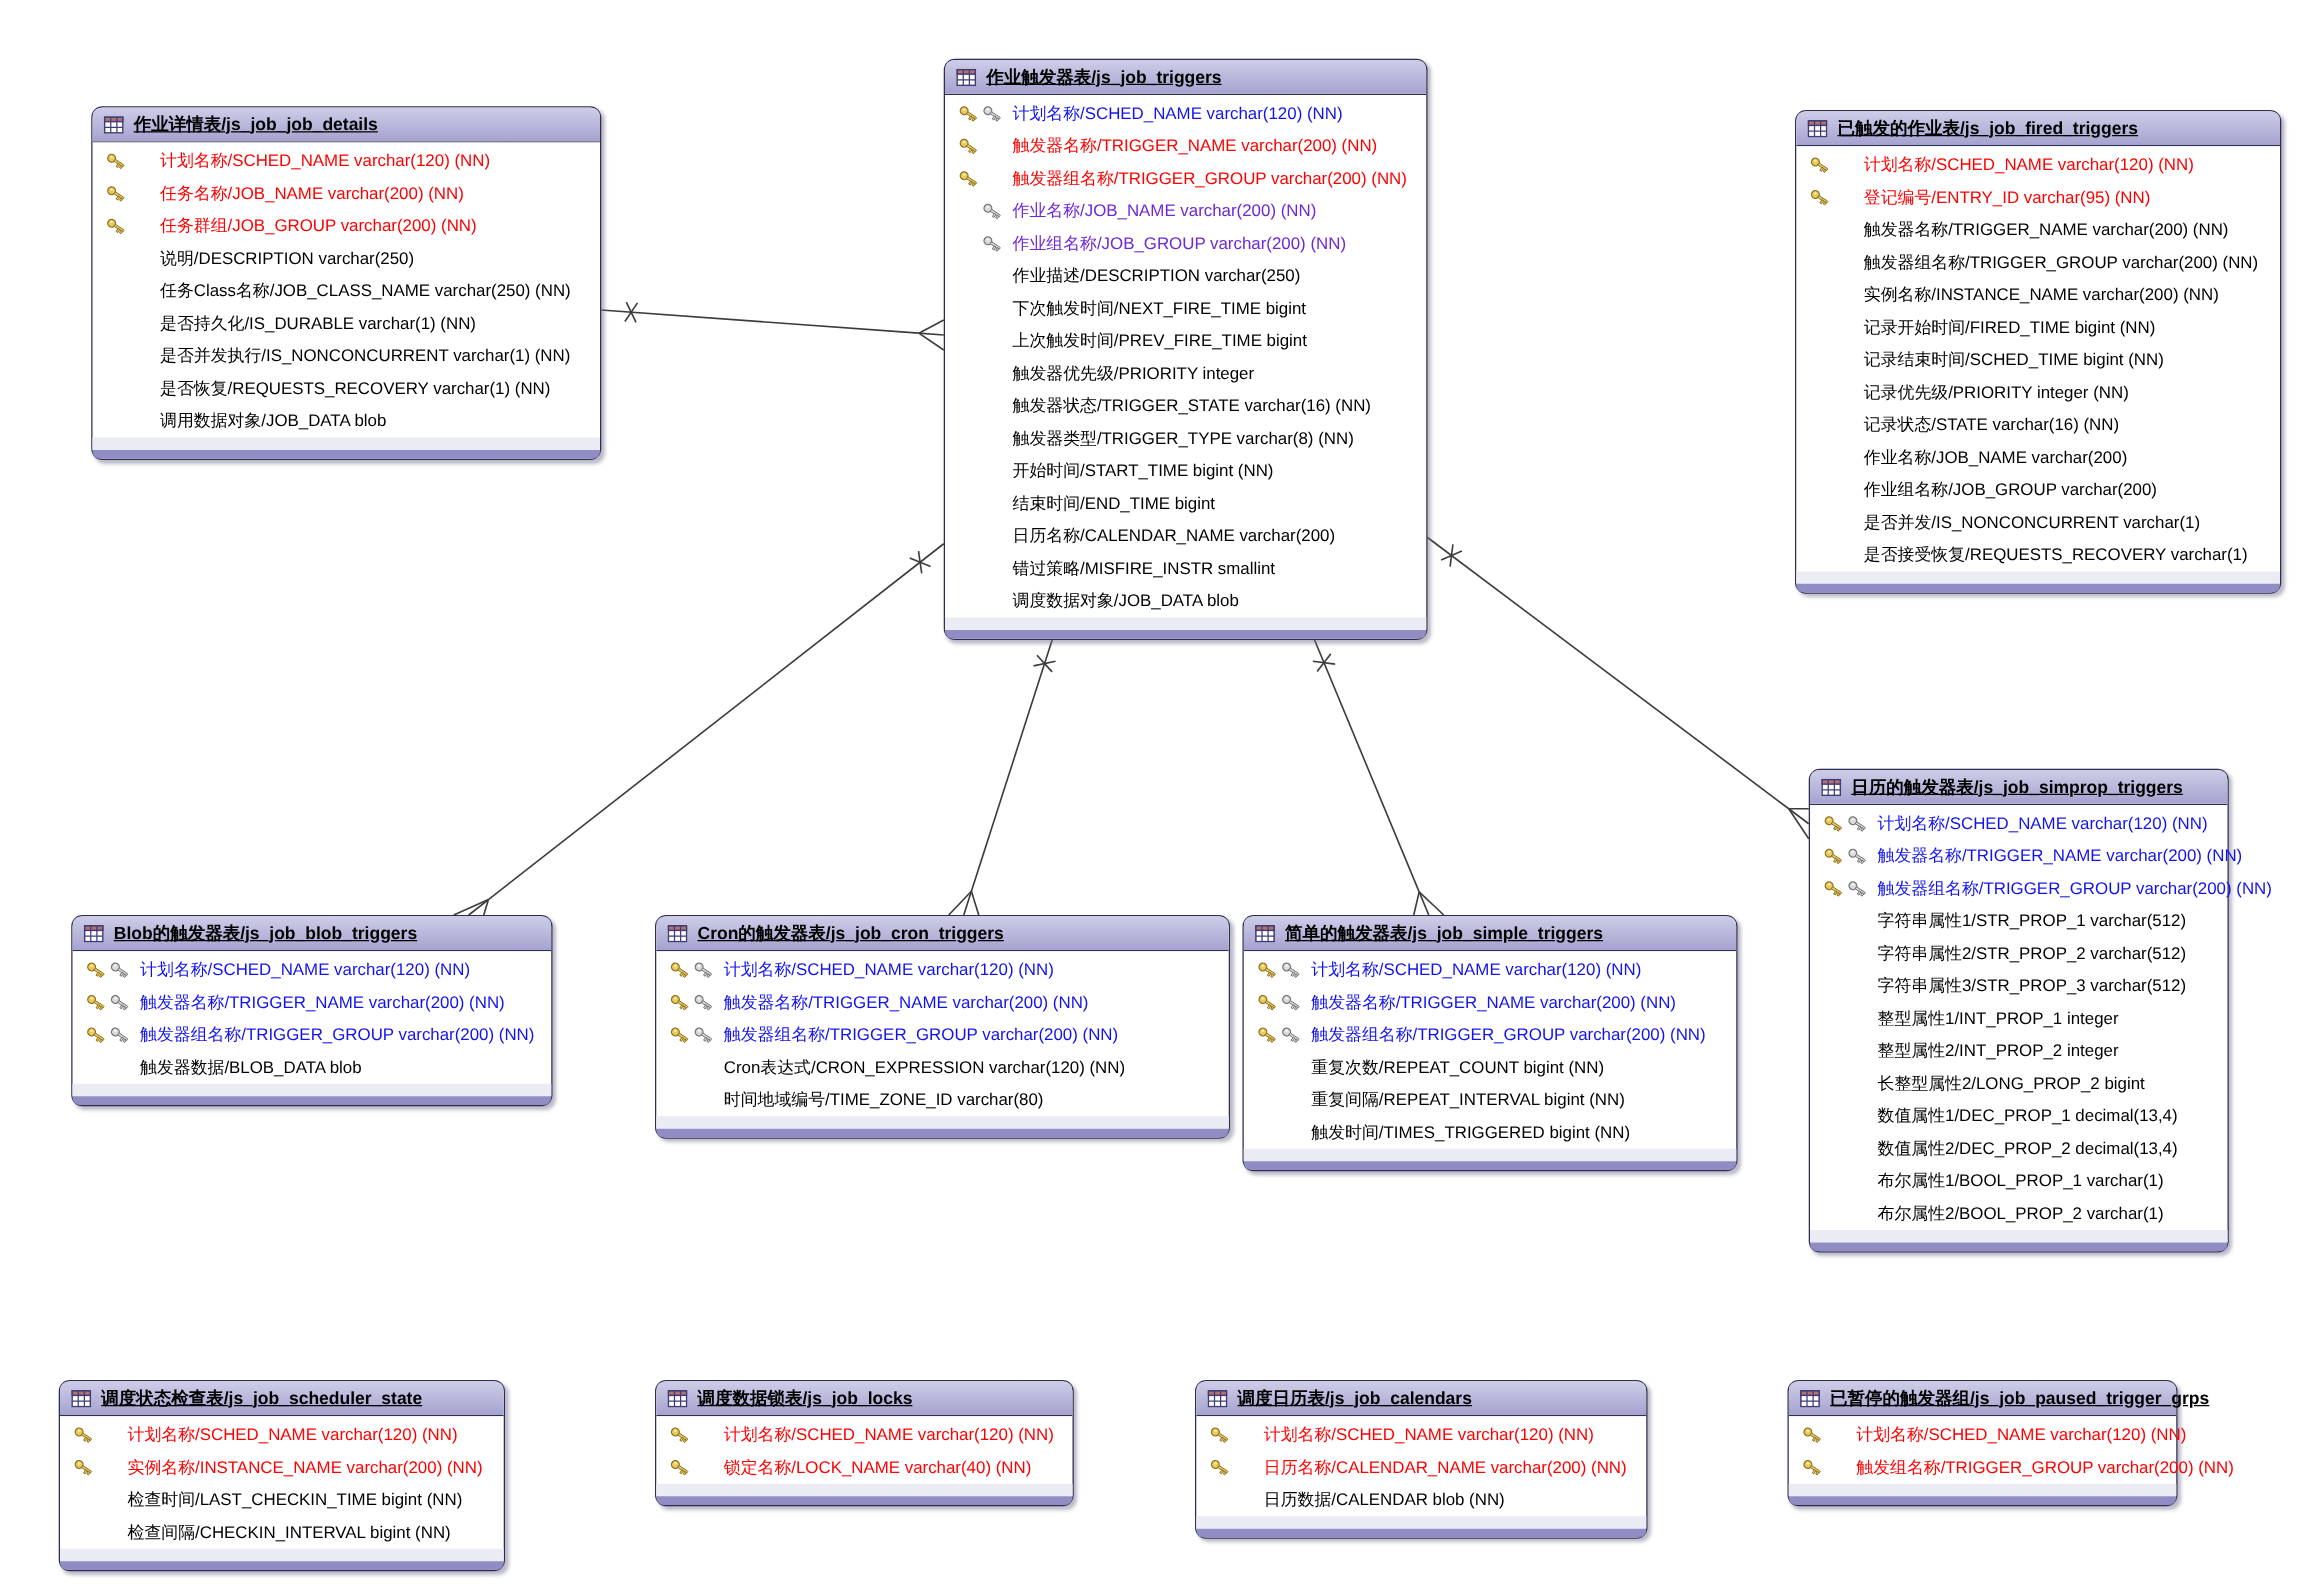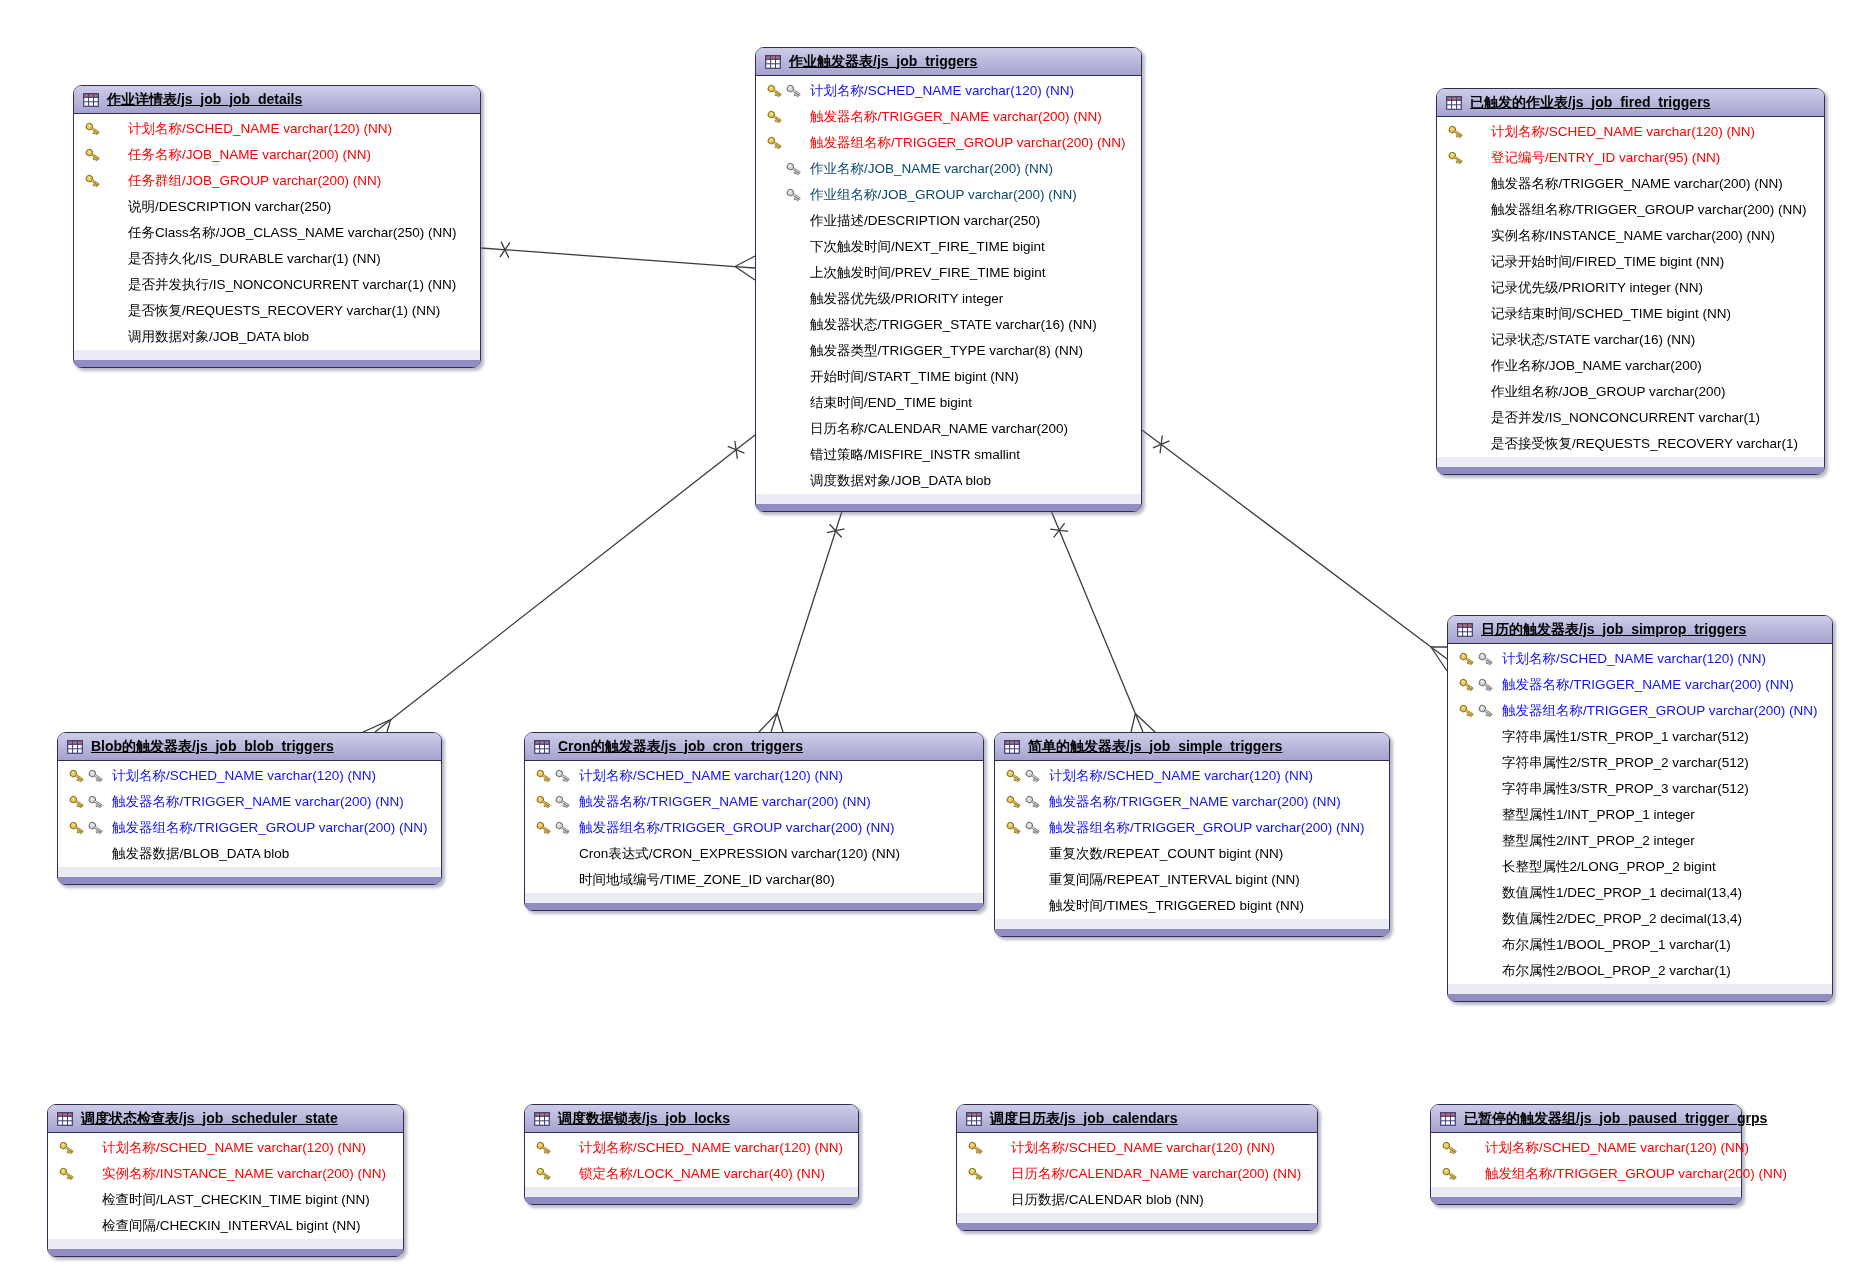--- a/index.html
+++ b/index.html
@@ -14,21 +14,21 @@
        border-bottom:1.5px solid #2e2e52;border-radius:7px 7px 0 0;
        display:flex;align-items:center;padding:0 9px;gap:8px;}
   .tbl-title{font-size:14px;font-weight:bold;color:#000;white-space:nowrap;text-decoration:underline;}
   .tbl-body{padding-top:2px;}
   .fld{height:26px;line-height:26px;font-size:13.5px;position:relative;
        padding-left:54px;white-space:nowrap;}
   .fld .k1{position:absolute;left:10px;top:4px;width:18px;height:18px;}
   .fld .k2{position:absolute;left:29px;top:4px;width:18px;height:18px;}
   .c-red{color:#f00;}
   .c-blue{color:#1212f0;}
-  .c-green{color:#0c4a6e;}
+  .c-green{color:#6d28d9;}
   .c-black{color:#000;}
   .tbl-footer{height:10px;background:#ebebf3;}
   .tbl-bottombar{height:7px;background:#8f8dc4;border-radius:0 0 6px 6px;}
   .tbl-icon{display:inline-flex;width:16px;height:14px;}
 </style>
 </head>
 <body>
 
 <div id="canvas">
   <svg id="relations" width="1849" height="1267">
@@ -236,32 +236,32 @@
     <circle cx="4.1" cy="8.2" r="1.1" fill="#f7e9a8"></circle>
     <rect x="7.4" y="8.1" width="8.6" height="1.9" rx="0.5" fill="#e8c95a" stroke="#8a6d1d" stroke-width="0.7"></rect>
     <rect x="11.2" y="9.6" width="1.5" height="3.0" fill="#e8c95a" stroke="#8a6d1d" stroke-width="0.7"></rect>
     <rect x="13.9" y="9.6" width="1.5" height="2.3" fill="#e8c95a" stroke="#8a6d1d" stroke-width="0.7"></rect>
   </g>
               </svg></span><span>登记编号/ENTRY_ID varchar(95) (NN)</span></div>
           <div class="fld c-black"><span>触发器名称/TRIGGER_NAME varchar(200) (NN)</span></div>
           <div class="fld c-black"><span>触发器组名称/TRIGGER_GROUP varchar(200) (NN)</span></div>
           <div class="fld c-black"><span>实例名称/INSTANCE_NAME varchar(200) (NN)</span></div>
           <div class="fld c-black"><span>记录开始时间/FIRED_TIME bigint (NN)</span></div>
+          <div class="fld c-black"><span>记录结束时间/SCHED_TIME bigint (NN)</span></div>
           <div class="fld c-black"><span>记录优先级/PRIORITY integer (NN)</span></div>
-          <div class="fld c-black"><span>记录结束时间/SCHED_TIME bigint (NN)</span></div>
           <div class="fld c-black"><span>记录状态/STATE varchar(16) (NN)</span></div>
           <div class="fld c-black"><span>作业名称/JOB_NAME varchar(200)</span></div>
           <div class="fld c-black"><span>作业组名称/JOB_GROUP varchar(200)</span></div>
           <div class="fld c-black"><span>是否并发/IS_NONCONCURRENT varchar(1)</span></div>
           <div class="fld c-black"><span>是否接受恢复/REQUESTS_RECOVERY varchar(1)</span></div>
         </div>
         <div class="tbl-footer"></div>
         <div class="tbl-bottombar"></div>
       </div>
-      <div class="tbl" style="left: 1447px; top: 615px; width: 386px;">
+      <div class="tbl" style="left: 1447px; top: 615px; width: 336px;">
         <div class="tbl-header">
           <span class="tbl-icon">
             <svg width="16" height="14" viewBox="0 0 16 14">
     <rect x="0.7" y="0.7" width="14.6" height="12.6" fill="#fff" stroke="#3f3d78" stroke-width="1.2"></rect>
     <rect x="0.7" y="0.7" width="14.6" height="3.6" fill="#b5716e" stroke="#3f3d78" stroke-width="1.2"></rect>
     <line x1="5.6" y1="0.7" x2="5.6" y2="13.3" stroke="#3f3d78" stroke-width="1"></line>
     <line x1="10.5" y1="0.7" x2="10.5" y2="13.3" stroke="#3f3d78" stroke-width="1"></line>
     <line x1="0.7" y1="8.8" x2="15.3" y2="8.8" stroke="#3f3d78" stroke-width="1"></line>
   </svg>
           </span>

